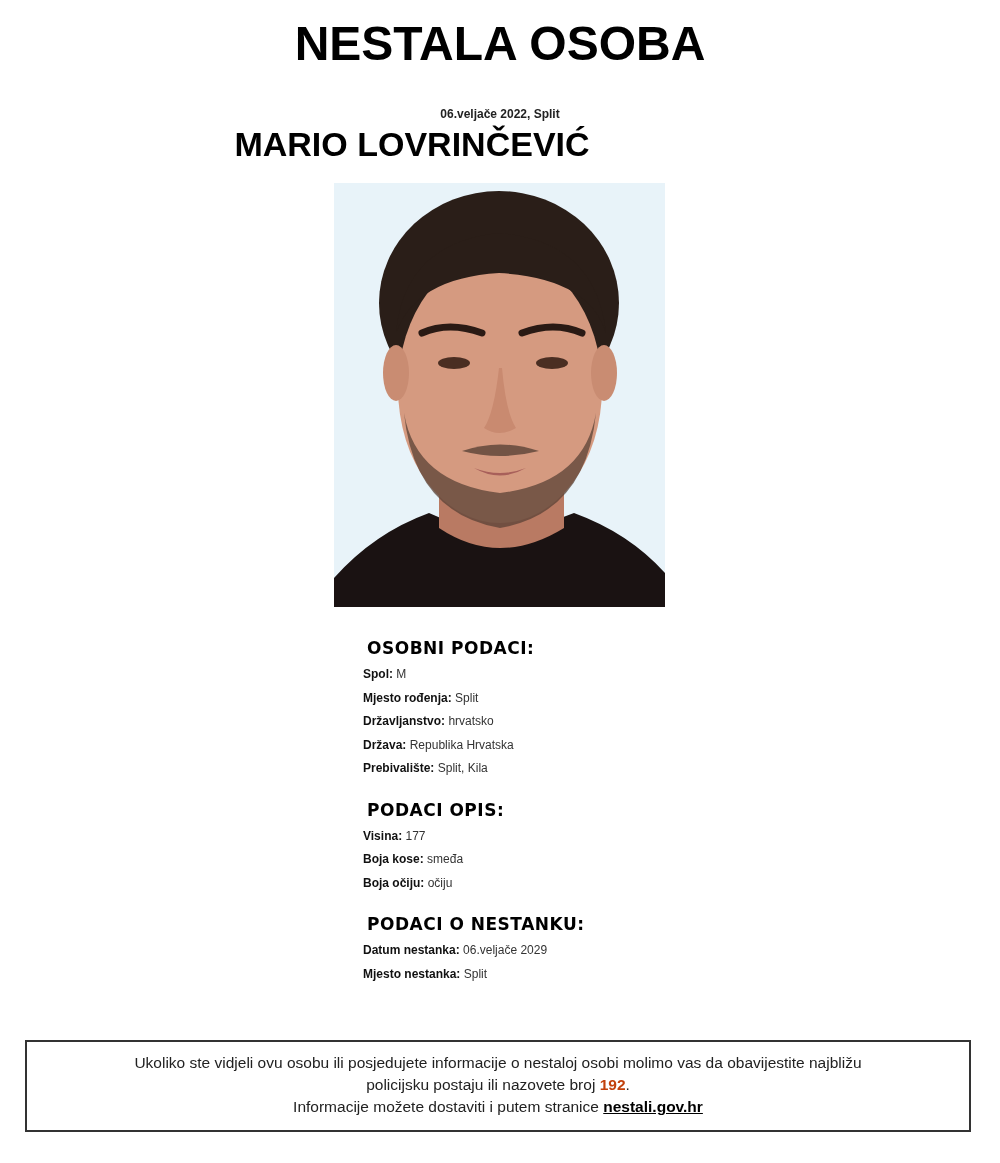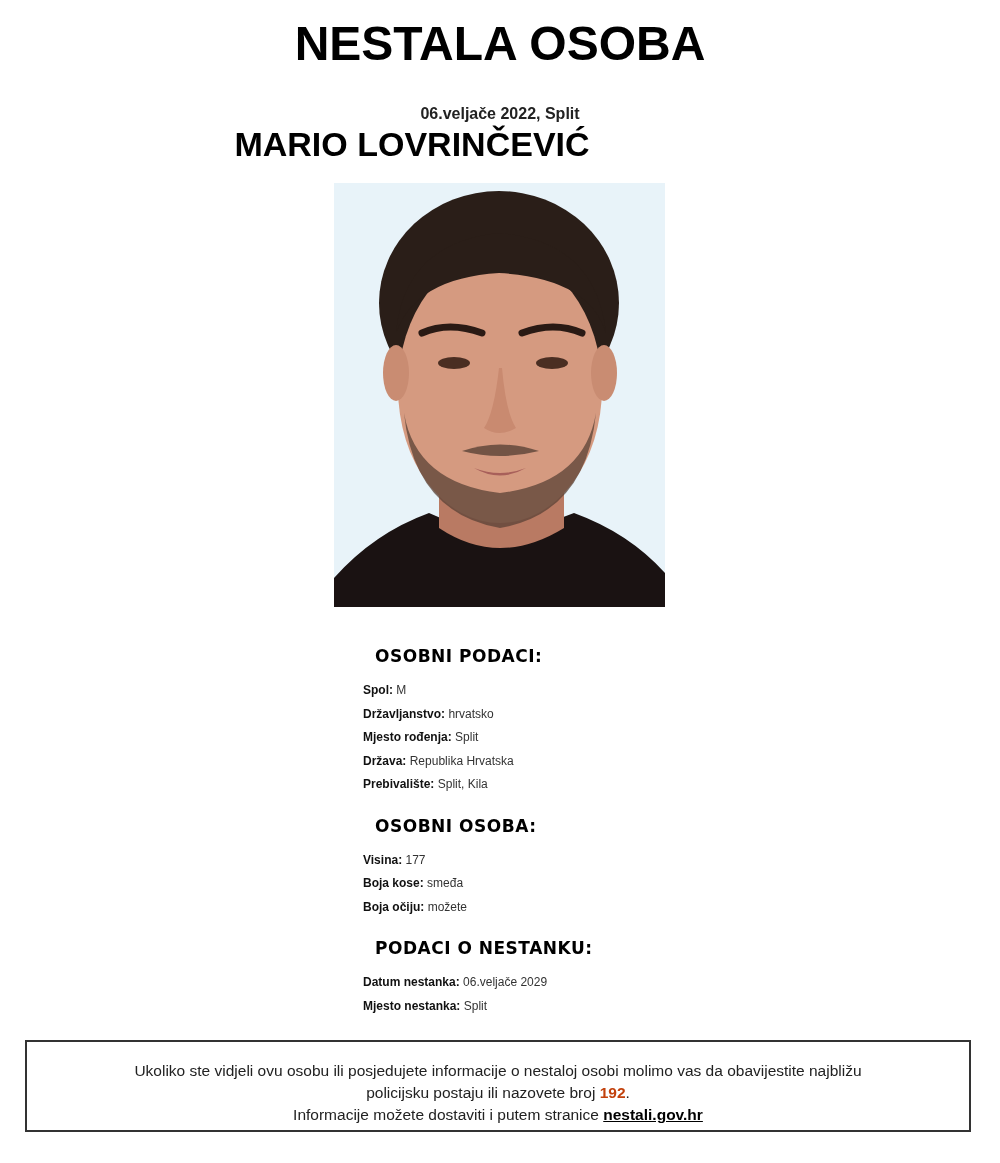--- a/index.html
+++ b/index.html
@@ -26,21 +26,21 @@
       line-height: 72px;
       letter-spacing: 0px;
     }
     .subtitle {
       position: absolute;
       left: 0;
       top: 104px;
       width: 1000px;
       text-align: center;
       font-weight: bold;
-      font-size: 16px;
+      font-size: 12px;
       line-height: 20px;
       color: #222;
     }
     .name {
       position: absolute;
       left: 0;
       top: 124px;
       width: 824px;
       text-align: center;
       font-weight: bold;
@@ -62,21 +62,21 @@
       left: 363px;
       top: 633px;
       width: 400px;
     }
     .section-title {
       font-family: "DejaVu Sans", sans-serif;
       font-weight: bold;
       font-size: 17px;
       line-height: 22px;
       letter-spacing: 0.5px;
-      margin: 12px;
+      margin: 4px;
     }
     .row {
       font-size: 12px;
       line-height: 23.5px;
       color: #222;
       white-space: nowrap;
     }
     .row .lbl {
       font-weight: bold;
       color: #111;
@@ -91,21 +91,21 @@
       left: 25px;
       top: 1040px;
       width: 946px;
       height: 92px;
       border: 2px solid #333;
       box-sizing: border-box;
       text-align: center;
       font-size: 15.5px;
       line-height: 22px;
       color: #222;
-      padding-top: 18px;
+      padding-top: 10px;
     }
     .notice .bold { font-weight: bold; color: #c2410c; }
     .notice a {
       font-weight: bold;
       color: #000;
       text-decoration: underline;
     }
   </style>
 </head>
 <body>
@@ -143,31 +143,31 @@
     <path d="M128 268 Q166 255 205 268 Q166 278 128 268 Z" fill="#5a4236" opacity="0.8"></path>
 
     <path d="M140 285 Q166 295 192 285 Q166 300 140 285 Z" fill="#a8605a"></path>
   </svg>
 </div>
 
 <div class="info">
   <div class="section">
     <div class="section-title">OSOBNI PODACI:</div>
     <div class="row"><span class="lbl">Spol:</span> <span class="val">M</span></div>
+    <div class="row"><span class="lbl">Mjesto rođenja:</span> <span class="val">Split</span></div>
     <div class="row"><span class="lbl">Državljanstvo:</span> <span class="val">hrvatsko</span></div>
-    <div class="row"><span class="lbl">Mjesto rođenja:</span> <span class="val">Split</span></div>
     <div class="row"><span class="lbl">Država:</span> <span class="val">Republika Hrvatska</span></div>
     <div class="row"><span class="lbl">Prebivalište:</span> <span class="val">Split, Kila</span></div>
   </div>
 
   <div class="section">
-    <div class="section-title">OSOBNI OSOBA:</div>
+    <div class="section-title">PODACI OPIS:</div>
     <div class="row"><span class="lbl">Visina:</span> <span class="val">177</span></div>
     <div class="row"><span class="lbl">Boja kose:</span> <span class="val">smeđa</span></div>
-    <div class="row"><span class="lbl">Boja očiju:</span> <span class="val">možete</span></div>
+    <div class="row"><span class="lbl">Boja očiju:</span> <span class="val">očiju</span></div>
   </div>
 
   <div class="section">
     <div class="section-title">PODACI O NESTANKU:</div>
     <div class="row"><span class="lbl">Datum nestanka:</span> <span class="val">06.veljače 2029</span></div>
     <div class="row"><span class="lbl">Mjesto nestanka:</span> <span class="val">Split</span></div>
   </div>
 </div>
 
 <div class="notice">

